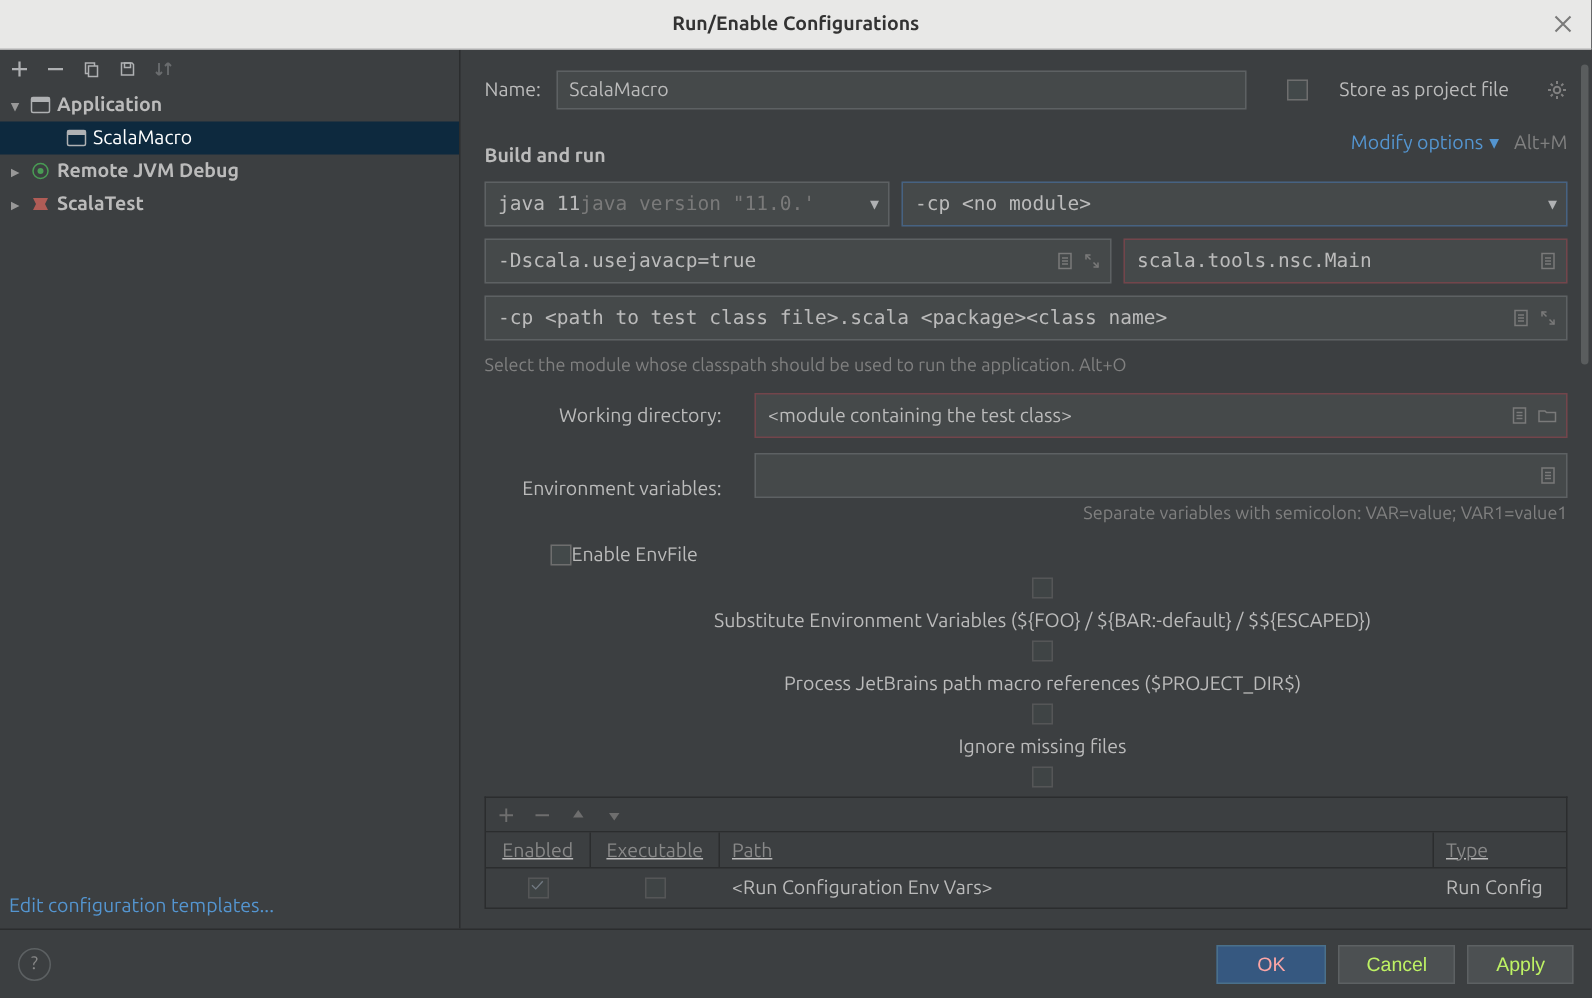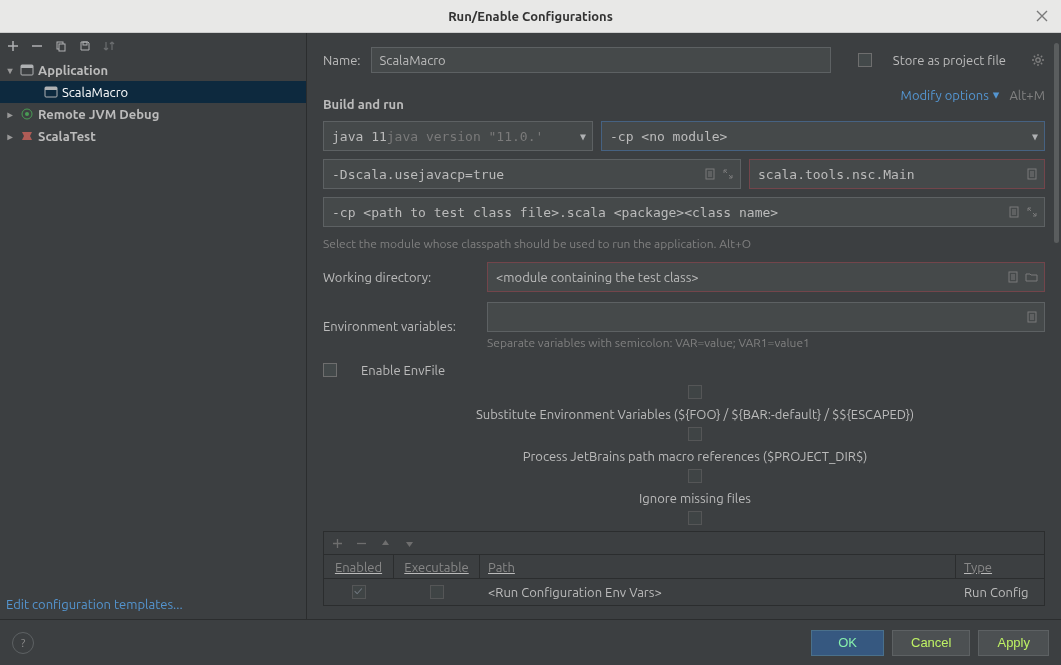--- a/index.html
+++ b/index.html
@@ -105,26 +105,26 @@
   color: #bbbbbb;
   font-size: 13px;
   position: relative;
 }
 .combo .faded { color: #7a7a7a; }
 .combo-arrow { position:absolute; right:6px; color:#afb1b3; font-size:10px; }
 .txt.blue-border { border: 1px solid #466282; }
 .txt.pink-border { border: 1px solid #73454b; }
 .txt .trailing-icons { position:absolute; right:6px; display:flex; gap:6px; color:#7a7a7a; }
 .hint { color: #808080; font-size: 12px; margin-top: 2px; }
-.form-row { display:flex; align-items:center; gap: 6px; margin-top: 12px; }
+.form-row { display:flex; align-items:center; gap: 22px; margin-top: 12px; text-align: right; }
 .form-label { width: 158px; }
 .form-input { flex:1; position:relative; }
 .form-input .txt { width:100%; font-family: inherit; }
 .envfile-section { margin-top: 14px; }
-.envfile-chk-row { display:flex; align-items:center; gap:24px; margin-bottom: 8px; }
+.envfile-chk-row { display:flex; align-items:center; gap:0; margin-bottom: 8px; margin-left: 44px; }
 .sub-chk-row { display:flex; align-items:center; gap:8px; margin-left: 22px; margin-bottom: 6px; color:#bbbbbb;flex-direction:column; }
 .envfile-toolbar { display:flex; gap:10px; padding: 4px 6px; border: 1px solid #2b2d2e; border-bottom:none; margin-top:6px; }
 .envfile-tool { width:14px; height:14px; color:#6e6e6e; display:flex; align-items:center; justify-content:center; }
 .envfile-table { border: 1px solid #2b2d2e; }
 .envfile-header { display:flex; background:#3c3f41; border-bottom: 1px solid #2b2d2e; height:24px; align-items:center;text-decoration:underline; }
 .envfile-header .col { padding: 0 8px; color:#888; border-right: 1px solid #2b2d2e; height:100%; display:flex; align-items:center; }
 .envfile-body-row { display:flex; height:26px; align-items:center; }
 .envfile-body-row .col { padding: 0 8px; display:flex; align-items:center; justify-content:flex-start; }
 .col-enabled { width: 70px; justify-content:center !important; }
 .col-exec { width: 86px; justify-content:center !important; }
@@ -151,21 +151,21 @@
   background: #4c5052;
   border: 1px solid #5d6163;
   color: #bef264;
   cursor:pointer;
   font-size:13px;
   display:flex; align-items:center;
 }
 .btn.primary {
   background: #365880;
   border: 1px solid #4a708b;
-  color: #86efac;
+  color: #fca5a5;
   padding: 0 26px;
 }
 .scrollbar-gutter {
   position:absolute;
   right:0; top:0; bottom:0;
   width: 8px;
 }
 .scrollbar-thumb {
   position:absolute; right:2px; top:10px; width:5px; height:200px;
   background:#5a5d5e; border-radius:3px;

